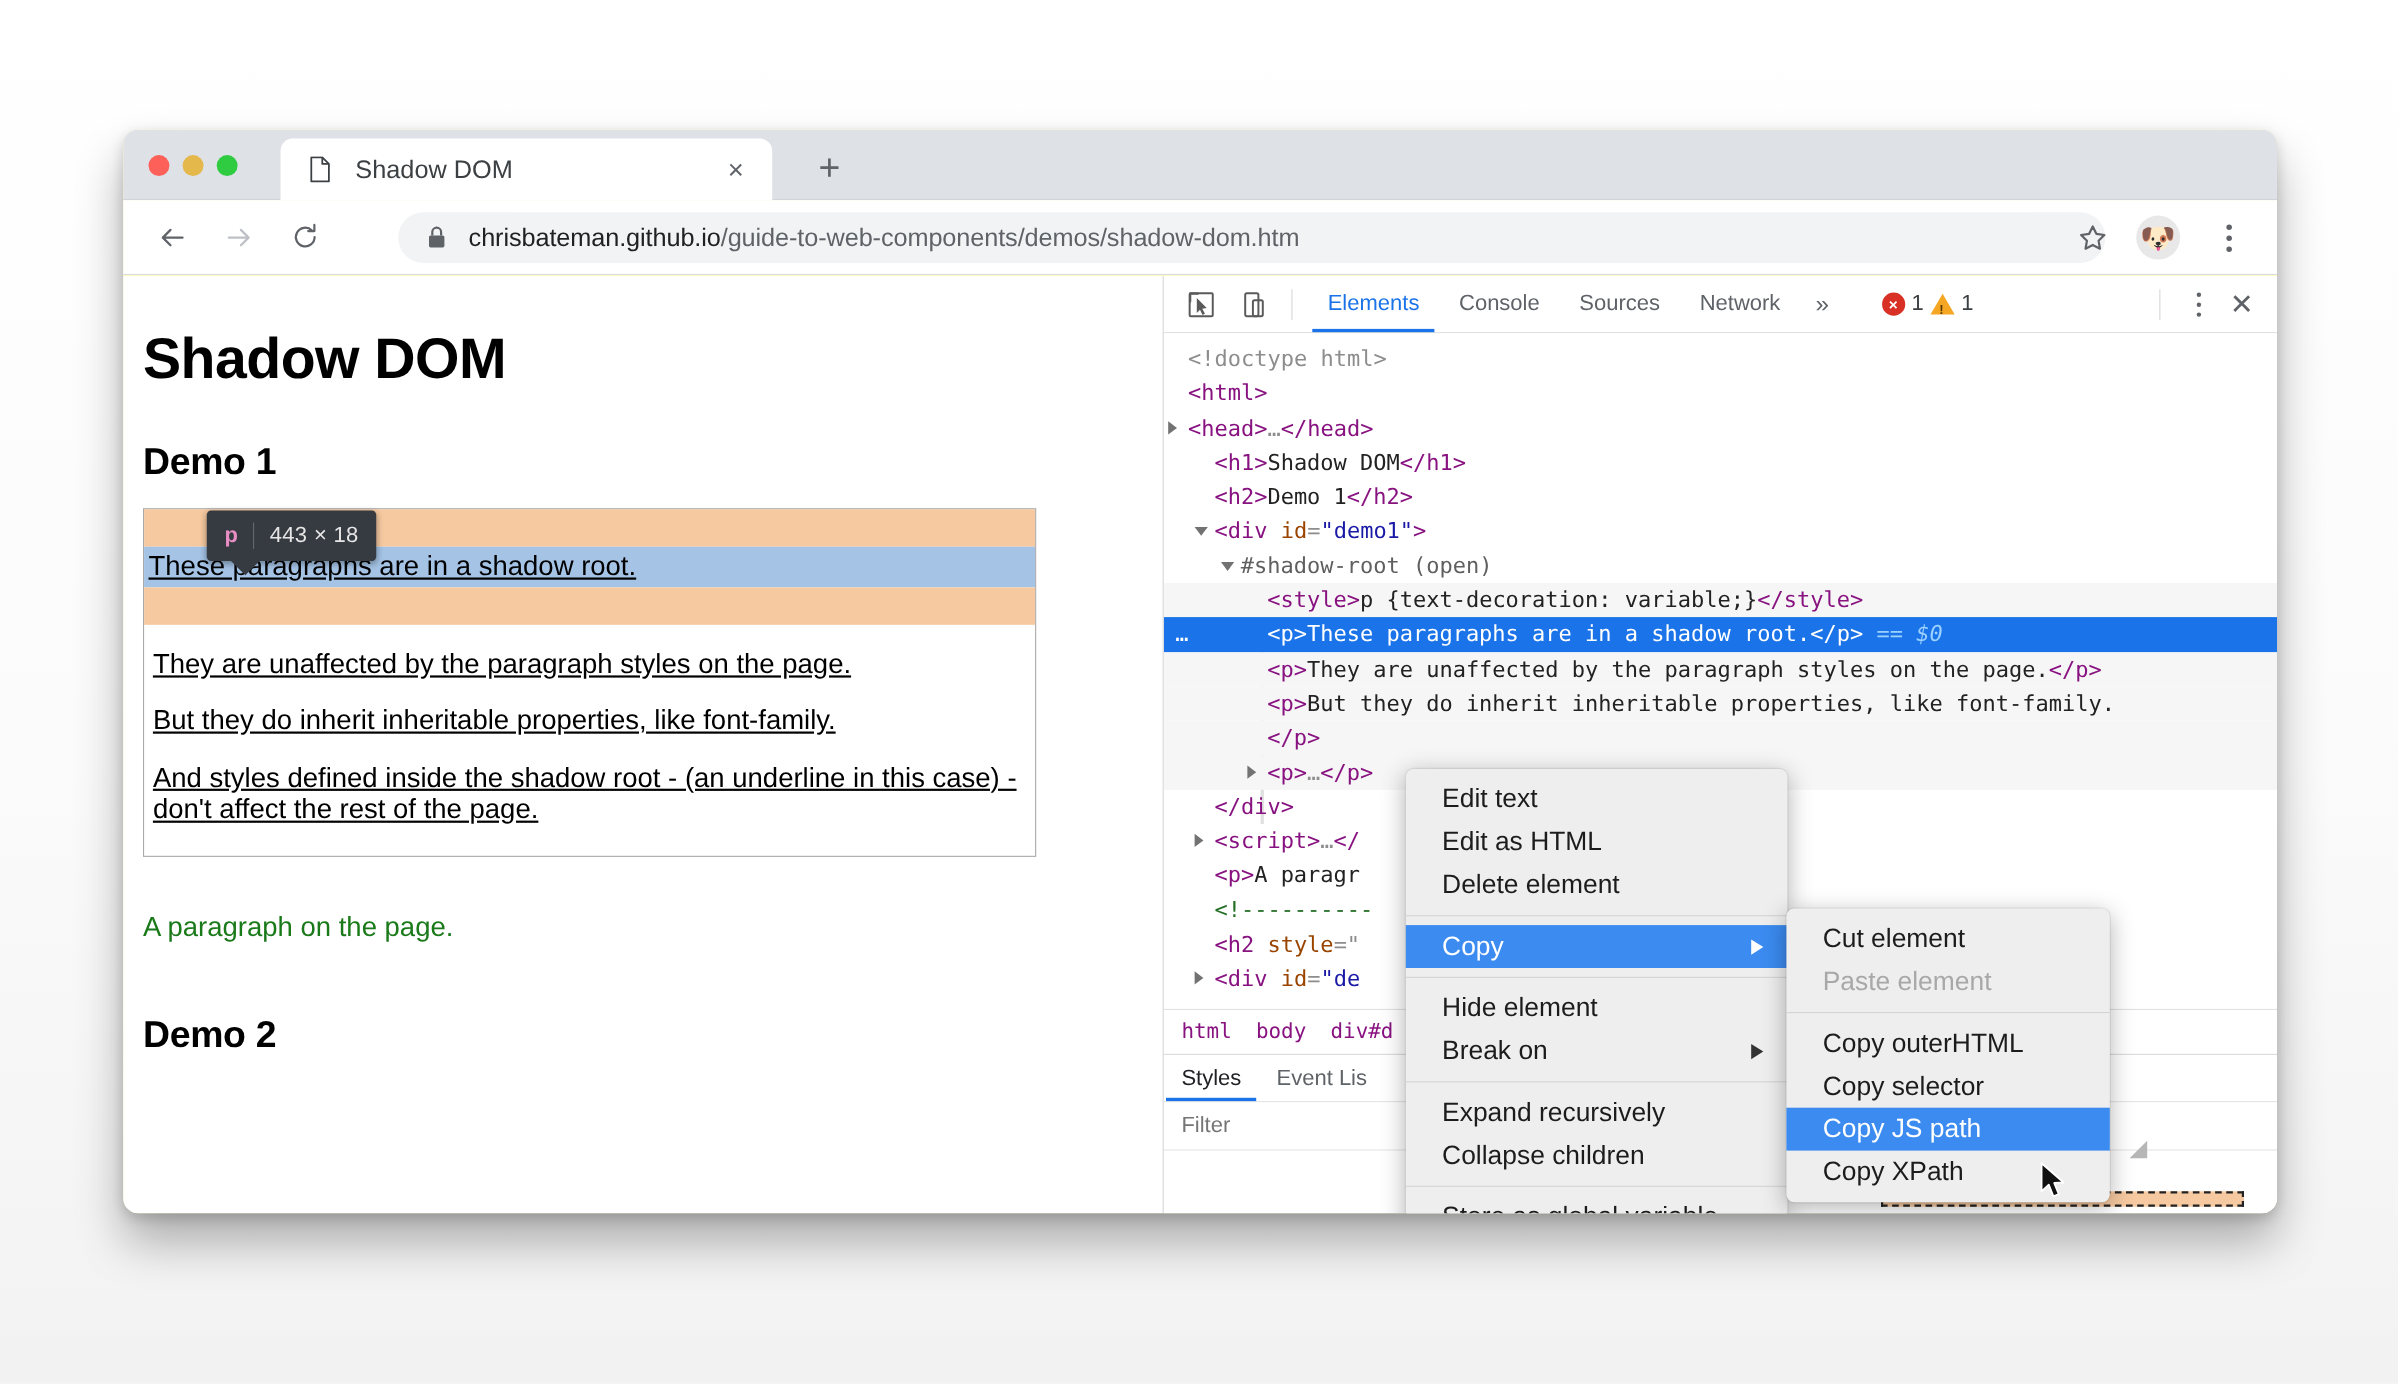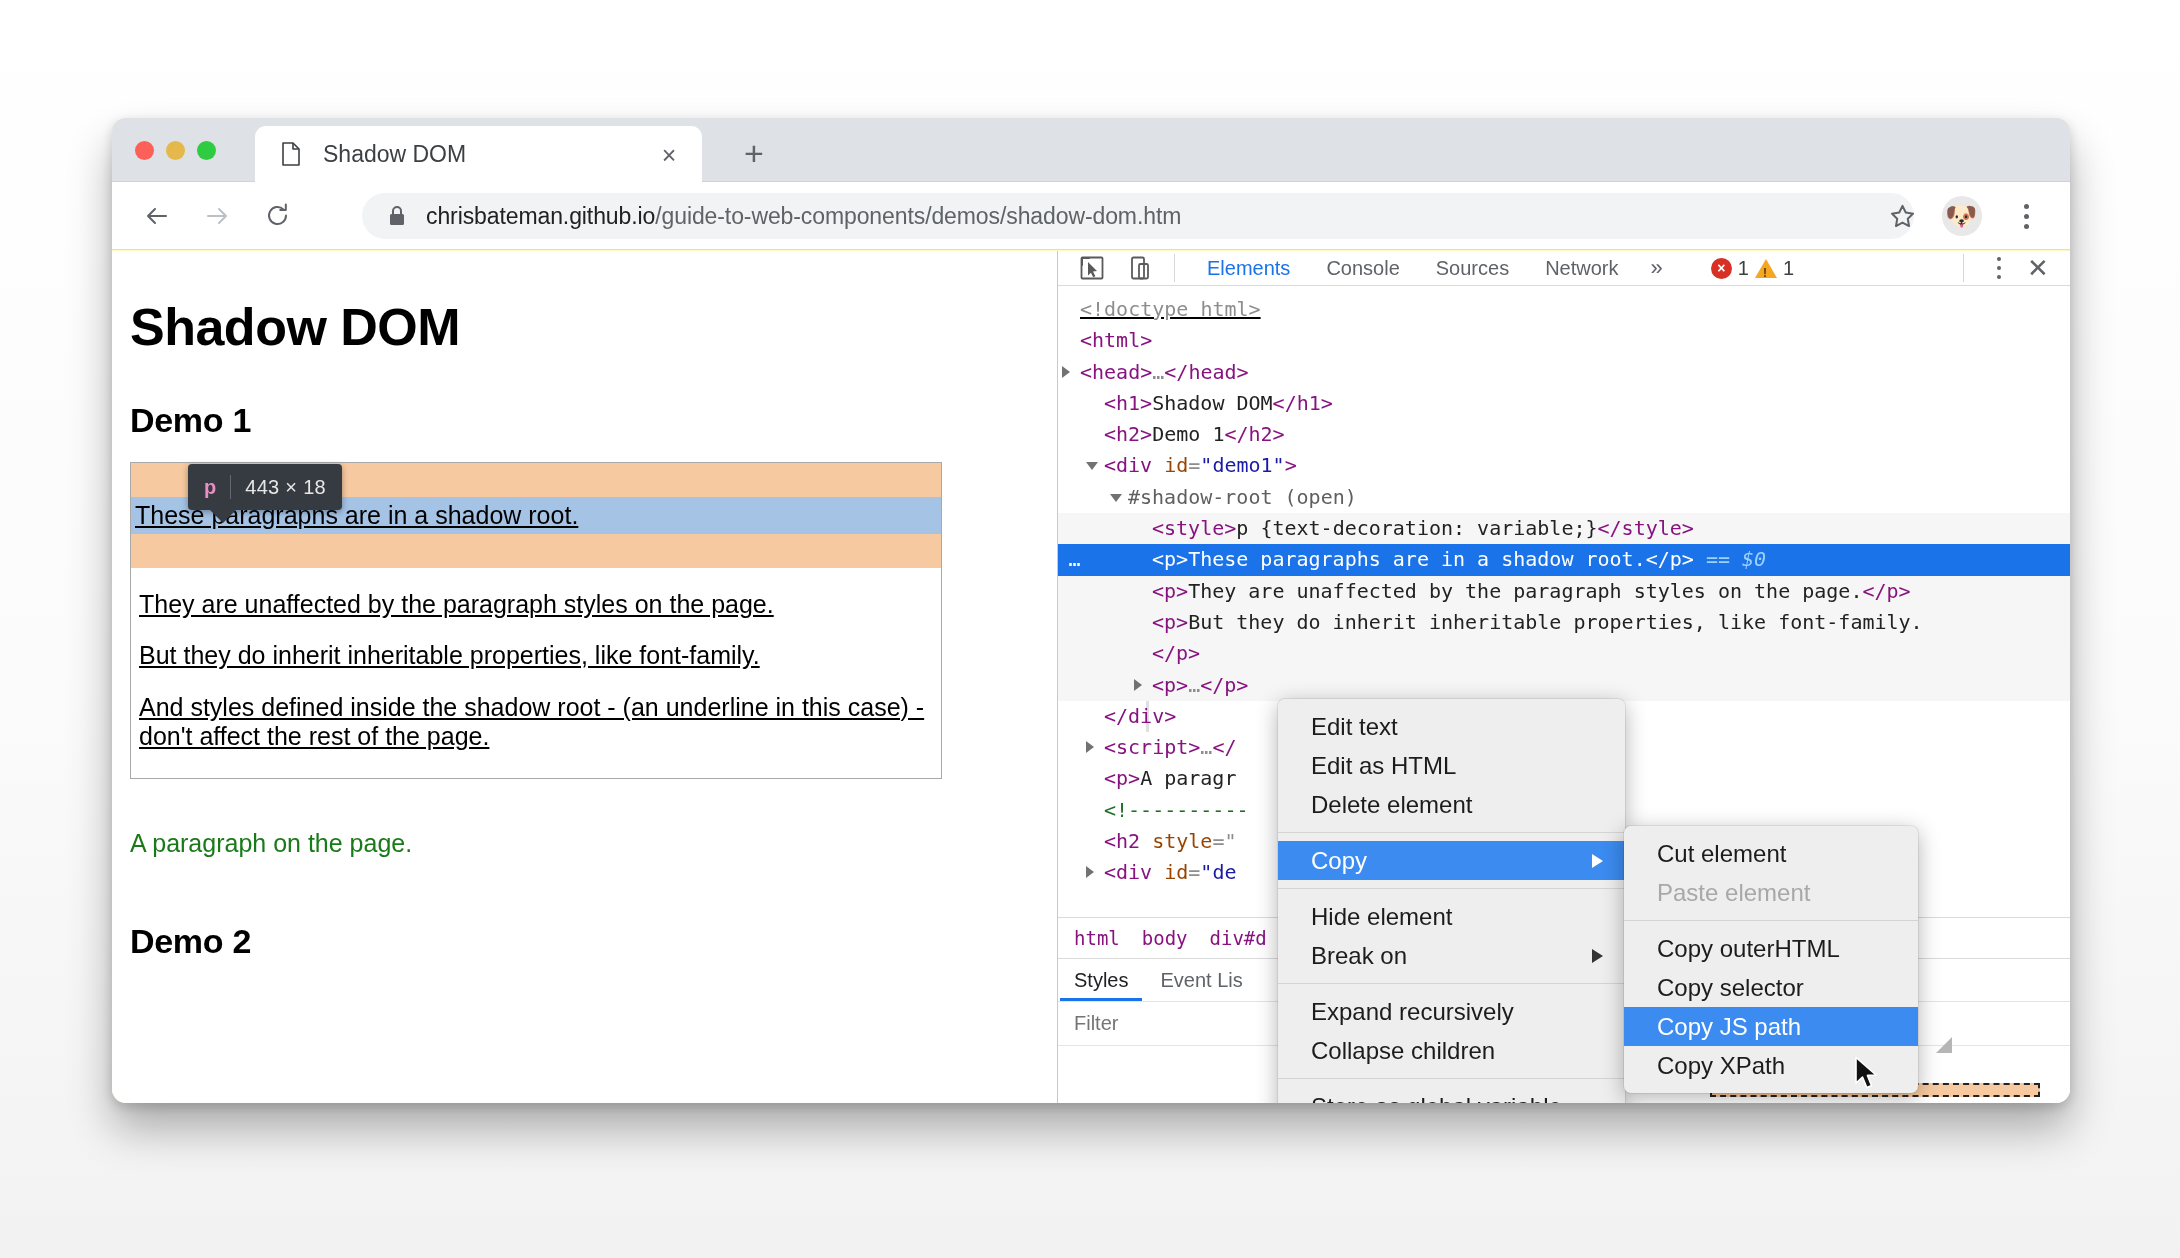--- a/index.html
+++ b/index.html
@@ -176,21 +176,21 @@
     border-top:13px solid #363a41;
   }
 
   
   #devtools {
     flex: 1; height:100%; background:#fff; position:relative;
     display:flex; flex-direction:column;
     font-family: "Liberation Sans", sans-serif;
   }
   #dt-toolbar {
-    height: 35px; display:flex; align-items:center;
+    height: 52px; display:flex; align-items:center;
     border-bottom: 1px solid #dadada;
     background:#fff; position:relative;
   }
   .dt-icon-btn { width: 40px; height:40px; display:flex;align-items:center;justify-content:center; color:#5a5a5a; }
   #dt-inspect { margin-left: 14px; }
   #dt-device { margin-left: 8px; }
   .dt-divider { width:1px; height:28px; background:#d8d8d8; margin: 0 14px; }
   .dt-tab {
     font-size: 20px; color:#5f6368;
     padding: 0 18px; height: 51px; line-height: 51px;
@@ -463,21 +463,21 @@
               <i></i>
               <i></i>
               <i></i>
             </div>
           <div id="dt-close">✕</div>
         </div>
       </div>
 
       <div id="dom-tree">
           <div class="shadow-gutter" style="top: 258.4px; height: 187.8px;"></div>
-          <div class="node" style="padding-left: 22px; text-decoration: underline;"><span><span class="doctype">&lt;!doctype html&gt;</span></span></div>
+          <div class="node" style="padding-left: 22px;"><span><span class="doctype">&lt;!doctype html&gt;</span></span></div>
           <div class="node" style="padding-left: 22px;"><span><span class="tag">&lt;html&gt;</span></span></div>
           <div class="node" style="padding-left: 22px;"><span class="arrow" style="left: 4px;"></span><span><span class="tag">&lt;head&gt;</span><span class="punc">…</span><span class="tag">&lt;/head&gt;</span></span></div>
           <div class="node" style="padding-left: 46px;"><span><span class="tag">&lt;h1&gt;</span><span class="txt">Shadow DOM</span><span class="tag">&lt;/h1&gt;</span></span></div>
           <div class="node" style="padding-left: 46px;"><span><span class="tag">&lt;h2&gt;</span><span class="txt">Demo 1</span><span class="tag">&lt;/h2&gt;</span></span></div>
           <div class="node" style="padding-left: 46px;"><span class="arrow open" style="left: 28px;"></span><span><span class="tag">&lt;div</span> <span class="attr-name">id</span><span class="punc">=</span><span class="attr-val">"demo1"</span><span class="tag">&gt;</span></span></div>
           <div class="node" style="padding-left: 70px;"><span class="arrow open" style="left: 52px;"></span><span><span class="shadow">#shadow-root (open)</span></span></div>
           <div class="node shaded" style="padding-left: 94px;"><span><span class="tag">&lt;style&gt;</span><span class="txt">p {text-decoration: variable;}</span><span class="tag">&lt;/style&gt;</span></span></div>
           <div class="node selected" style="padding-left: 94px;"><span class="ellipsis-badge">…</span><span><span class="tag">&lt;p&gt;</span><span class="txt">These paragraphs are in a shadow root.</span><span class="tag">&lt;/p&gt;</span> <span class="eq">==</span> <span class="dollar">$0</span></span></div>
           <div class="node shaded" style="padding-left: 94px;"><span><span class="tag">&lt;p&gt;</span><span class="txt">They are unaffected by the paragraph styles on the page.</span><span class="tag">&lt;/p&gt;</span></span></div>
           <div class="node shaded" style="padding-left: 94px;"><span><span class="tag">&lt;p&gt;</span><span class="txt">But they do inherit inheritable properties, like font-family.</span></span></div>

